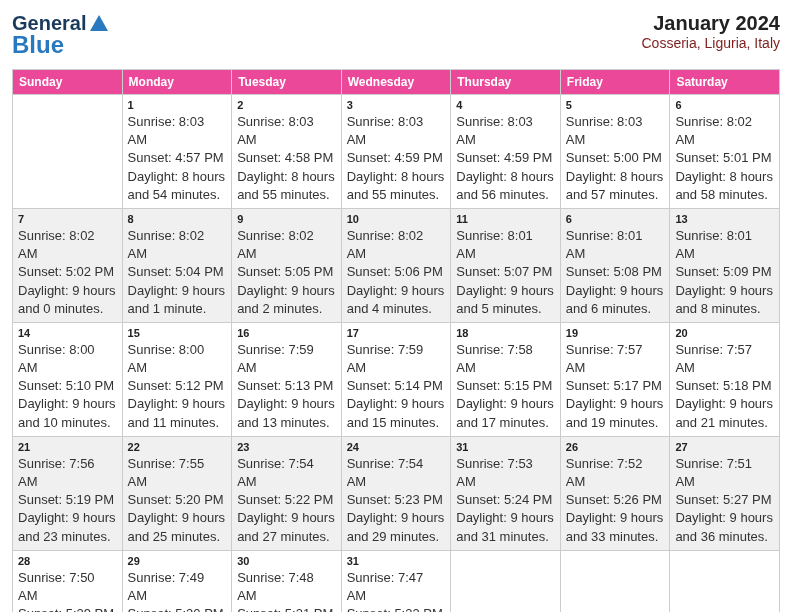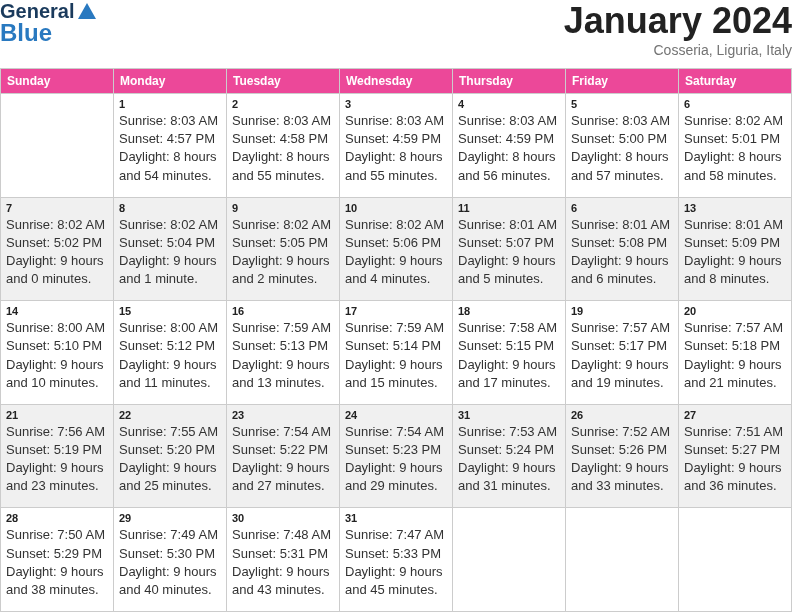--- a/index.html
+++ b/index.html
@@ -6,46 +6,46 @@
     body {
       font-family: Arial, sans-serif;
       background: #fff;
       width: 792px;
       height: 612px;
       overflow: hidden;
     }
     .page {
       width: 792px;
       height: 612px;
-      padding: 0;
+      padding: 12px;
       display: flex;
       flex-direction: column;
     }
     .header {
       display: flex;
       justify-content: space-between;
       align-items: flex-start;
       margin-bottom: 10px;
     }
     .logo {
       display: flex;
       flex-direction: column;
       align-items: flex-start;
     }
     .title-block {
       text-align: right;
     }
     .month-title {
-      font-size: 36px;
+      font-size: 20px;
       font-weight: bold;
       color: #222;
     }
     .location {
       font-size: 14px;
-      color: #737373;
+      color: #7f1d1d;
     }
     .calendar-table {
       width: 100%;
       border-collapse: collapse;
       flex: 1;
     }
     .calendar-table th {
       background-color: #ec4899;
       color: #fff;
       font-size: 12px;

